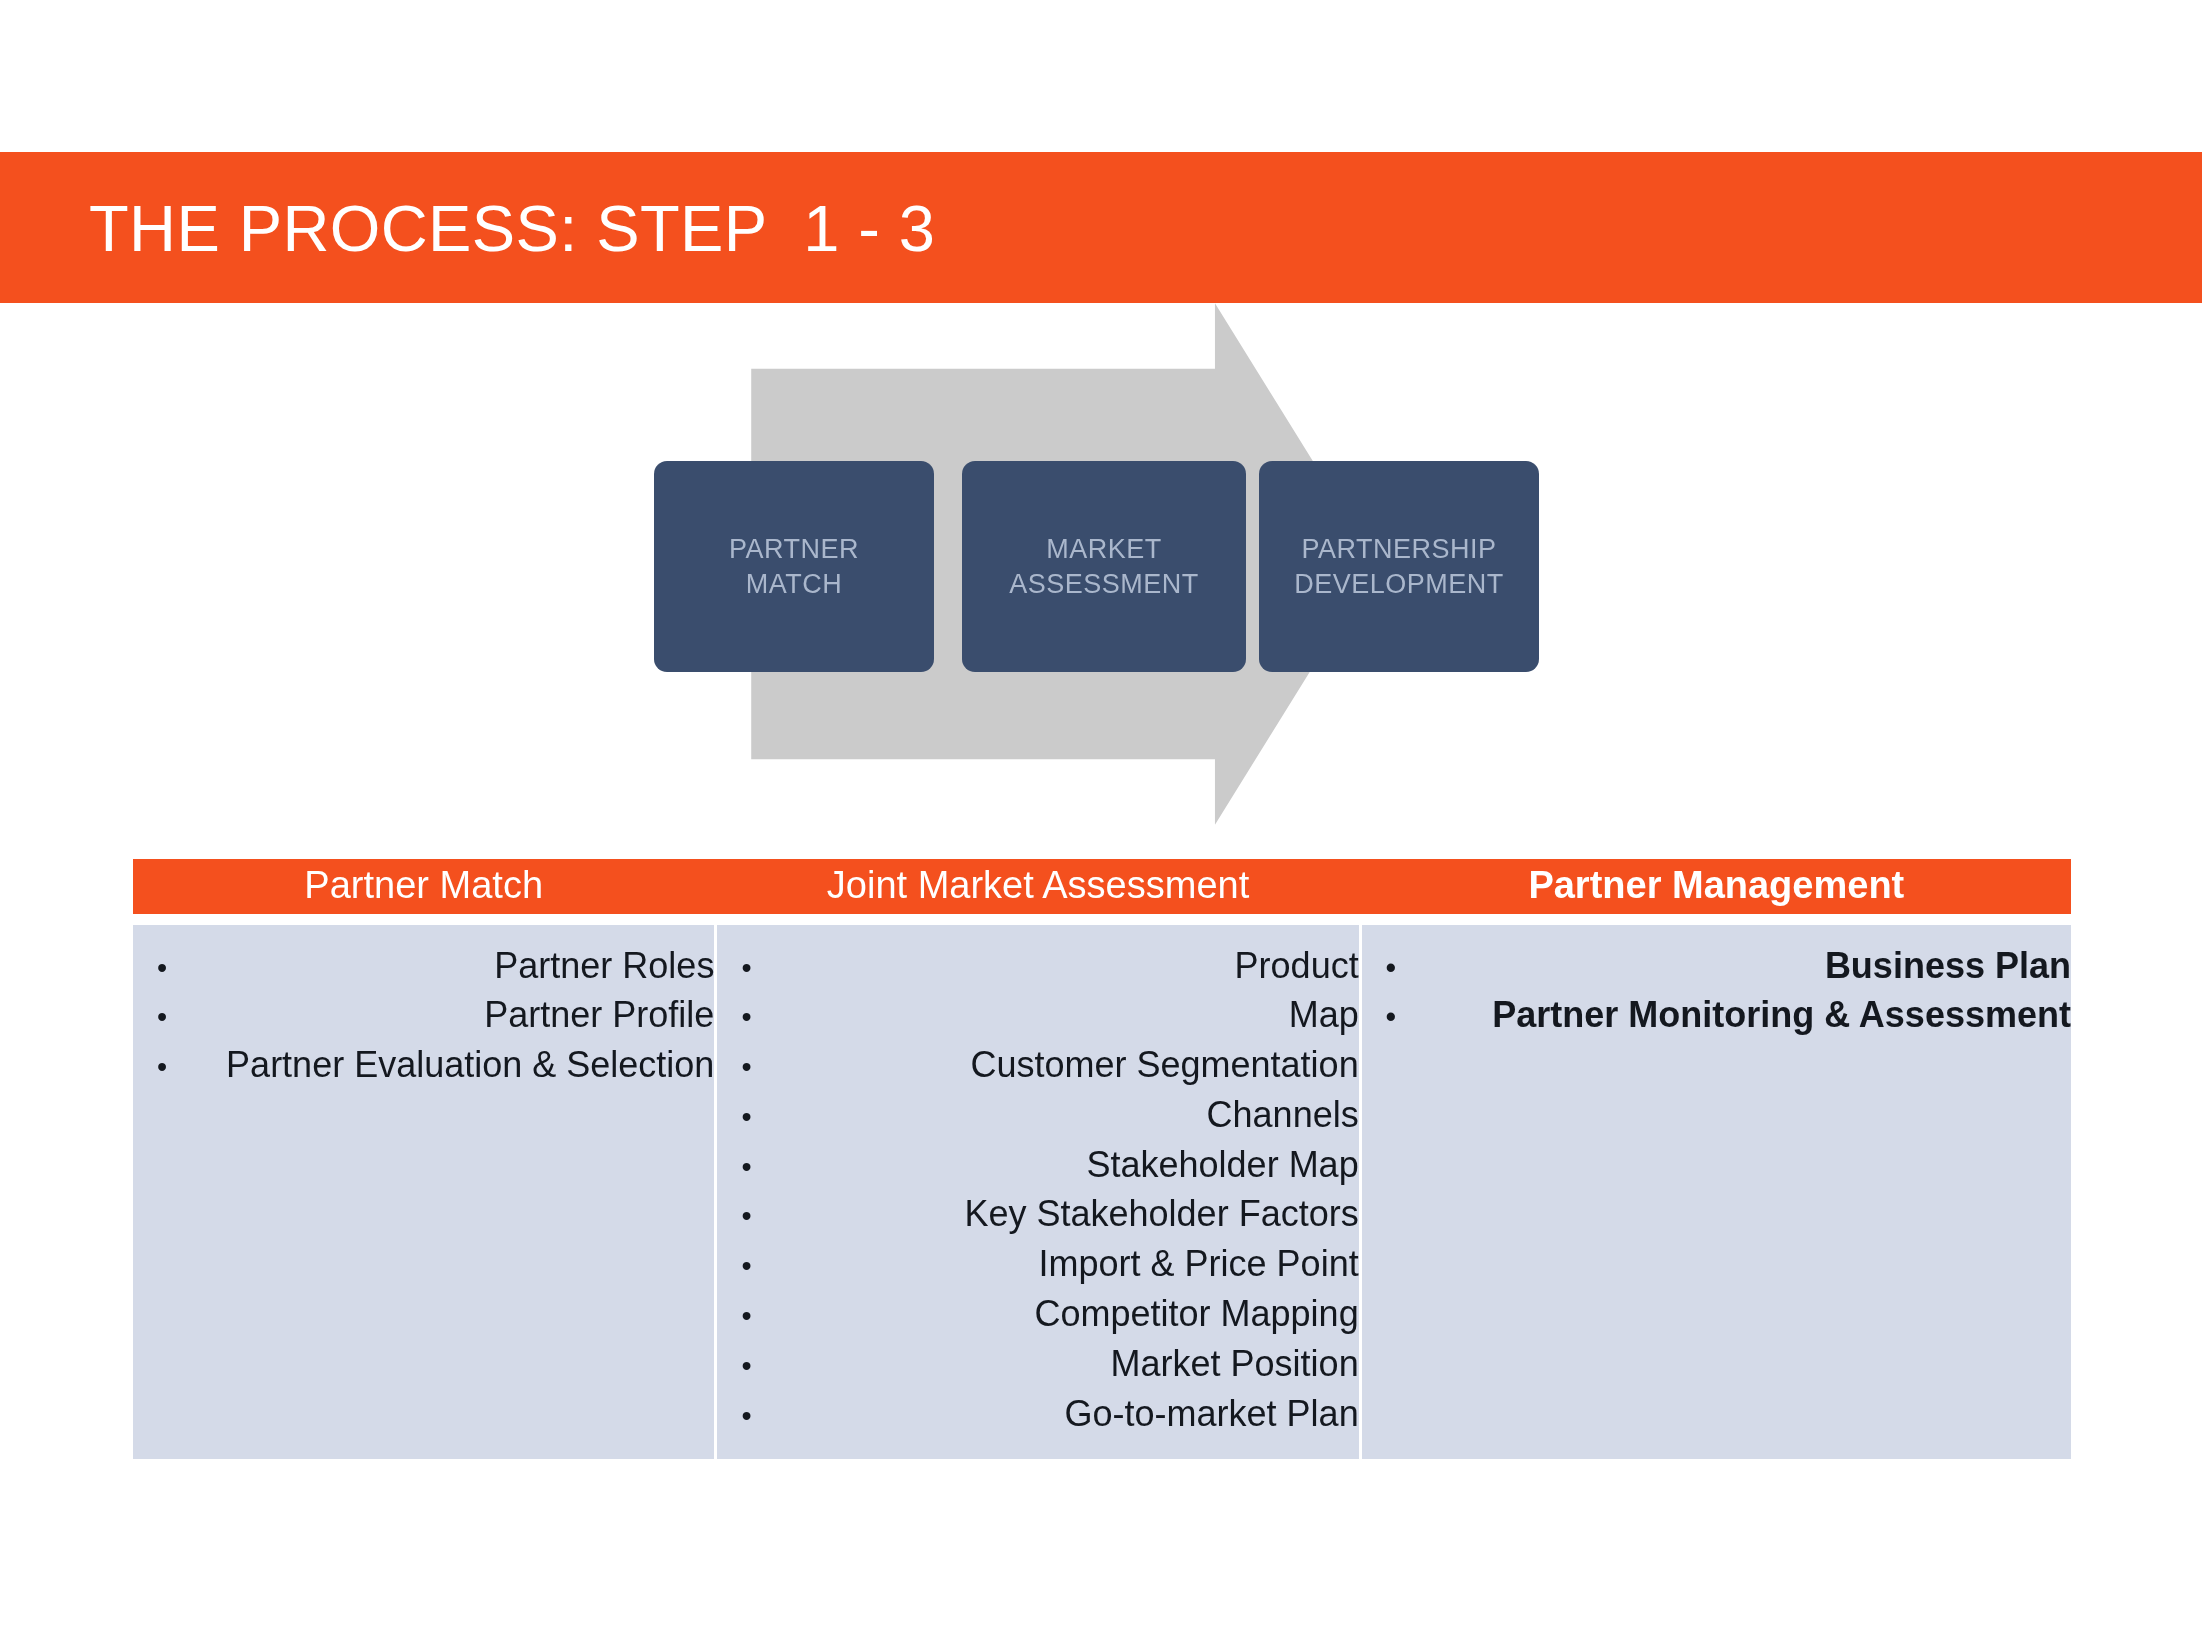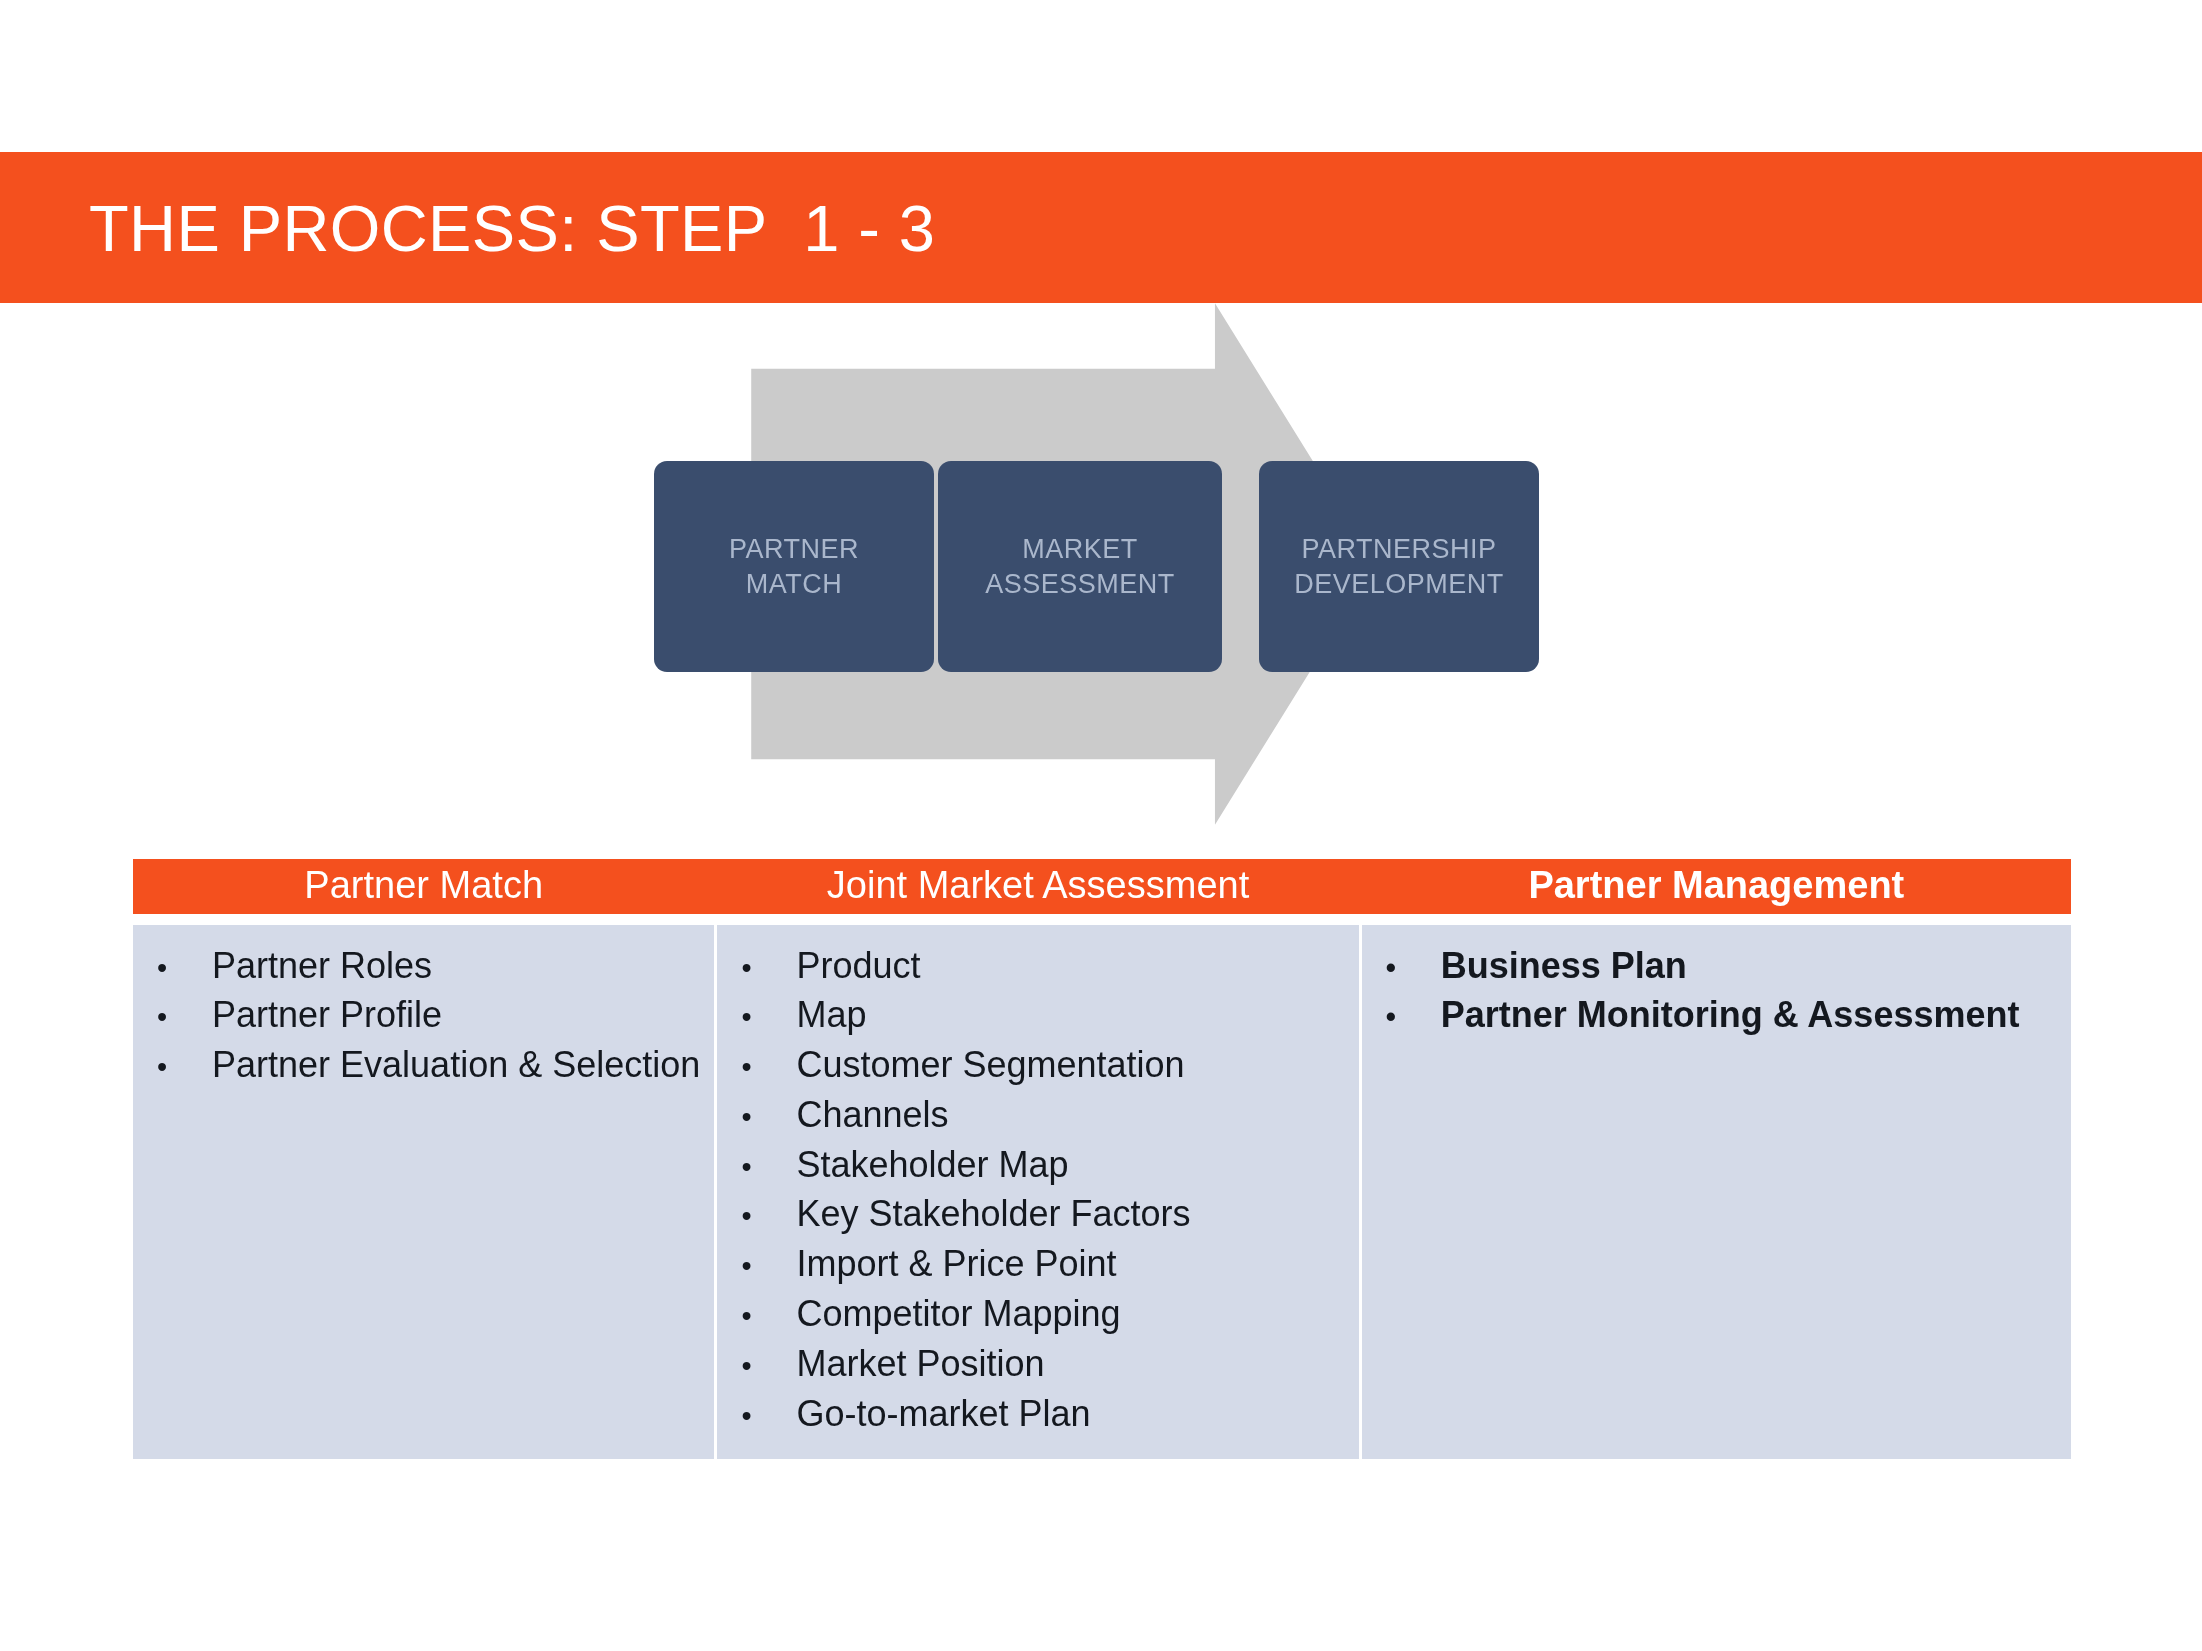--- a/index.html
+++ b/index.html
@@ -67,21 +67,21 @@
     top: 168px;
     height: 211px;
     background: #3a4d6d;
     border-radius: 13px;
     display: flex;
     align-items: center;
     justify-content: center;
     box-sizing: border-box;
   }
   .step-box.b1 { left: 0px;   width: 280px; }
-  .step-box.b2 { left: 284px; width: 284px; }
+  .step-box.b2 { left: 308px; width: 284px; }
   .step-box.b3 { left: 605px; width: 280px; }
   .step-label {
     color: #aab7cc;
     font-size: 27px;
     font-weight: 400;
     line-height: 1.28;
     text-align: center;
     letter-spacing: 0.5px;
     white-space: pre-line;
   }
@@ -143,20 +143,21 @@
     flex: 0 0 auto;
     width: 79px;
     text-align: left;
     padding-left: 24px;
     font-size: 29px;
     color: #14181f;
     box-sizing: border-box;
   }
   .bullet-text {
     flex: 1 1 auto;
+    text-align: right;
   }
 </style>
 </head>
 <body>
 
 <div class="title-bar">
   <div class="title-text">THE PROCESS: STEP  1 - 3</div>
 </div>
 
 <div class="diagram">

